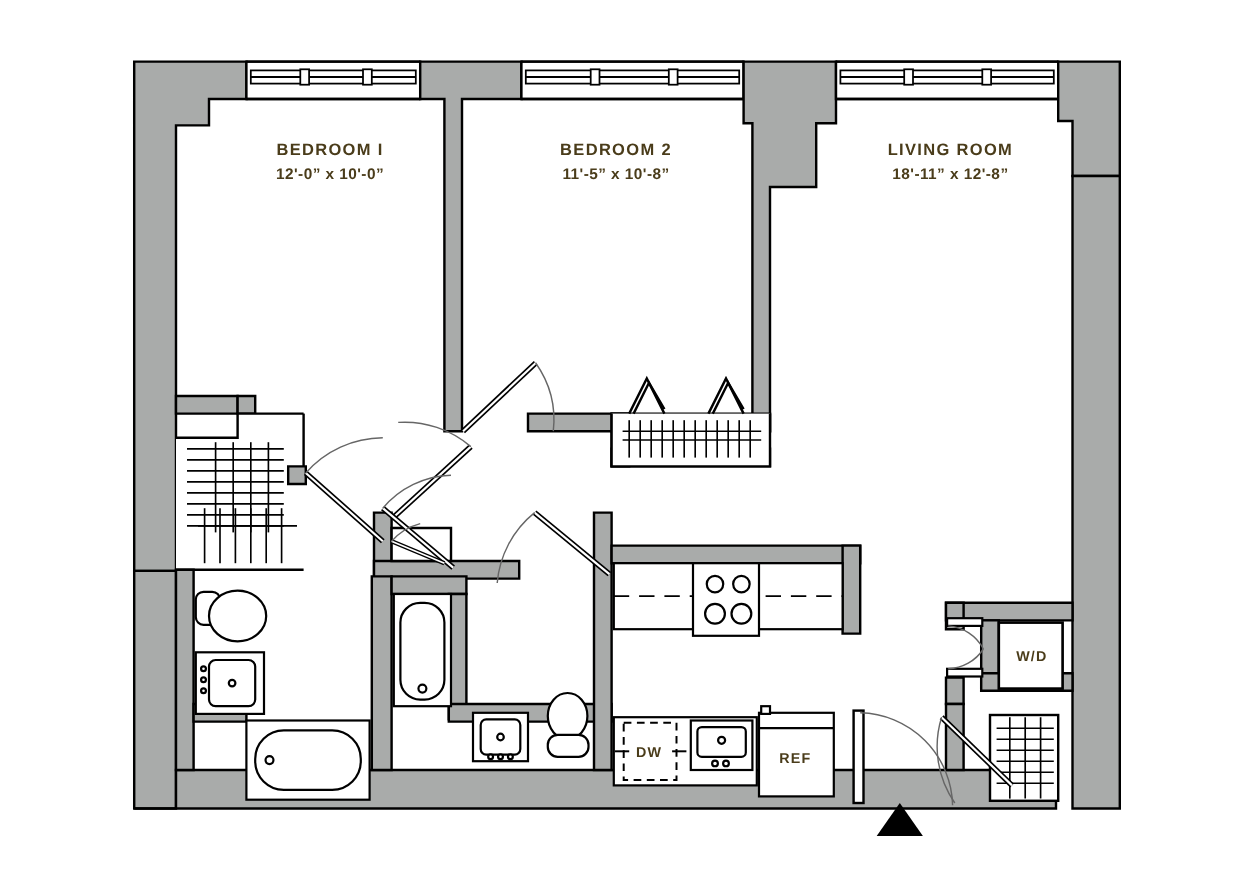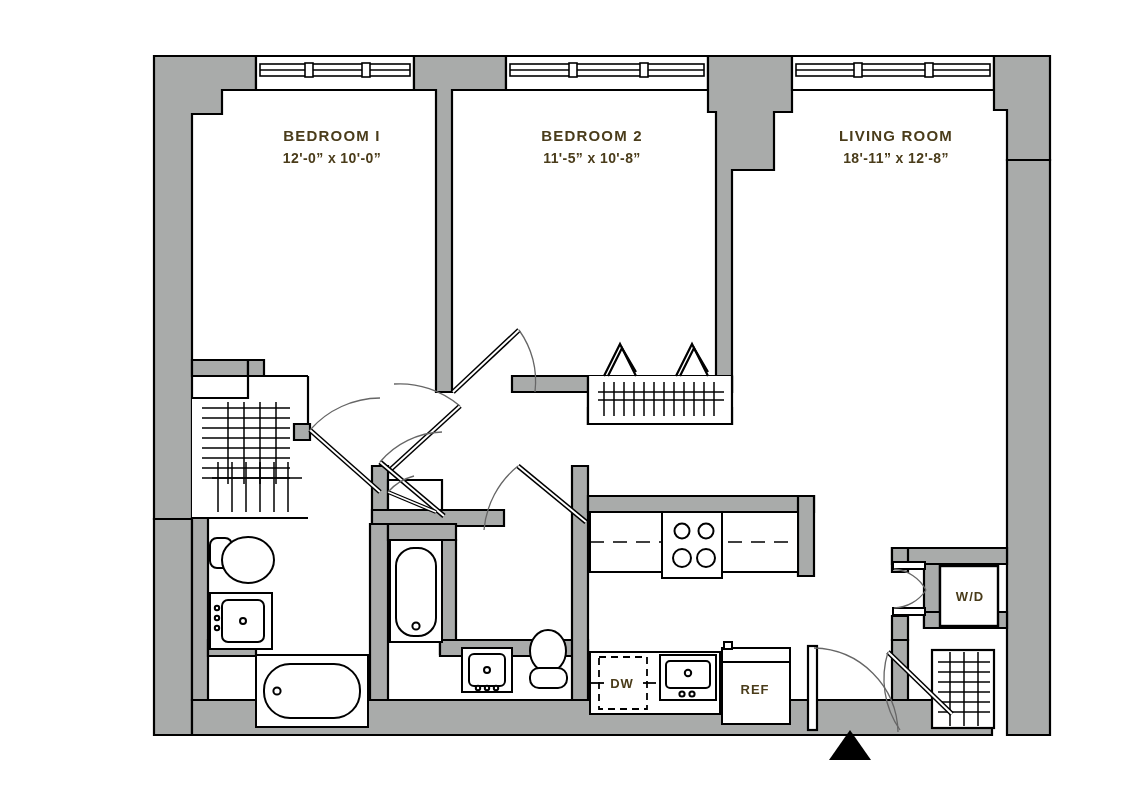--- a/index.html
+++ b/index.html
@@ -1,18 +1,18 @@
 <!DOCTYPE html>
 <html><head>
 <meta charset="utf-8">
 <style>
   html,body{margin:0;padding:0;background:#ffffff;}
   body{width:1138px;height:800px;overflow:hidden;
        font-family:"Liberation Sans", sans-serif;}
-  #plan-root{position:relative;width:928px;height:800px;background:#fff;margin-left:32px;}
+  #plan-root{position:relative;width:928px;height:800px;background:#fff;}
   svg#floorplan{display:block;width:1138px;height:800px;}
   .room-name{font-family:"Liberation Sans", sans-serif;font-size:15px;
              font-weight:700;letter-spacing:1.2px;fill:#4a3c1a;}
   .room-dims{font-family:"Liberation Sans", sans-serif;font-size:14px;
              font-weight:700;letter-spacing:0.4px;fill:#4a3c1a;}
   .appl-label{font-family:"Liberation Sans", sans-serif;font-size:13px;
               font-weight:700;letter-spacing:1px;fill:#4a3c1a;}
 </style>
 </head>
 <body>

